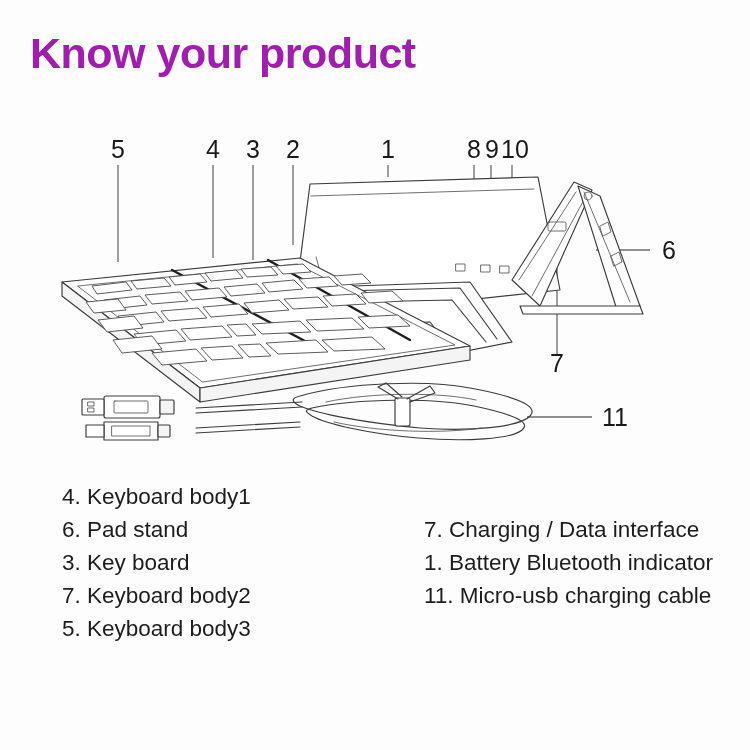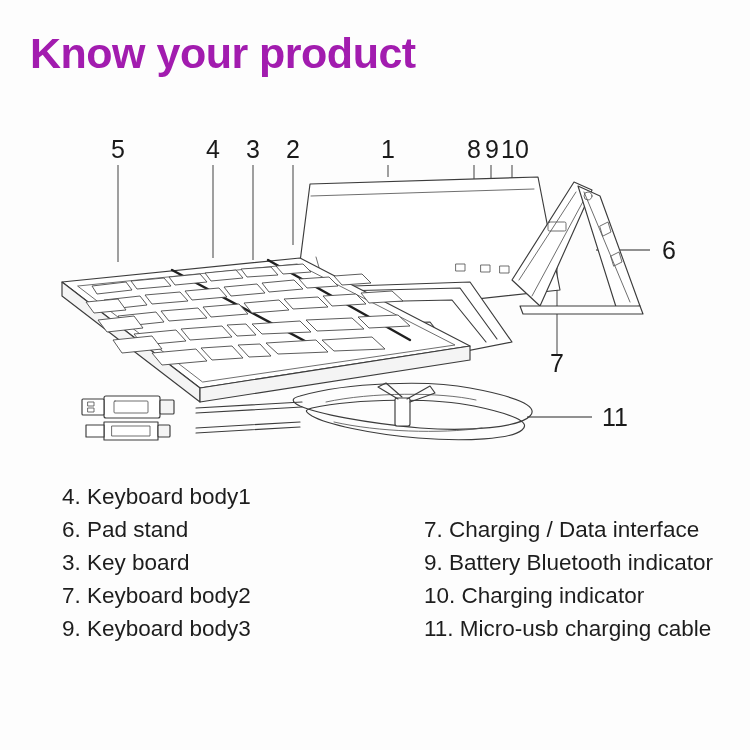--- a/index.html
+++ b/index.html
@@ -306,23 +306,22 @@
       </g>
 
     </svg>
   </div>
 
   <div class="legend-col" id="legend-left">
     <span class="legend-item">4. Keyboard body1</span>
     <span class="legend-item">6. Pad stand</span>
     <span class="legend-item">3. Key board</span>
     <span class="legend-item">7. Keyboard body2</span>
-    <span class="legend-item">9. Keyboard body3</span>
+    <span class="legend-item">5. Keyboard body3</span>
   </div>
 
   <div class="legend-col" id="legend-right">
     <span class="legend-item">7. Charging / Data interface</span>
-    <span class="legend-item">9. Battery Bluetooth indicator</span>
-    <span class="legend-item">10. Charging indicator</span>
+    <span class="legend-item">1. Battery Bluetooth indicator</span>
     <span class="legend-item">11. Micro-usb charging cable</span>
   </div>
 
 </div>
 
 </body></html>

